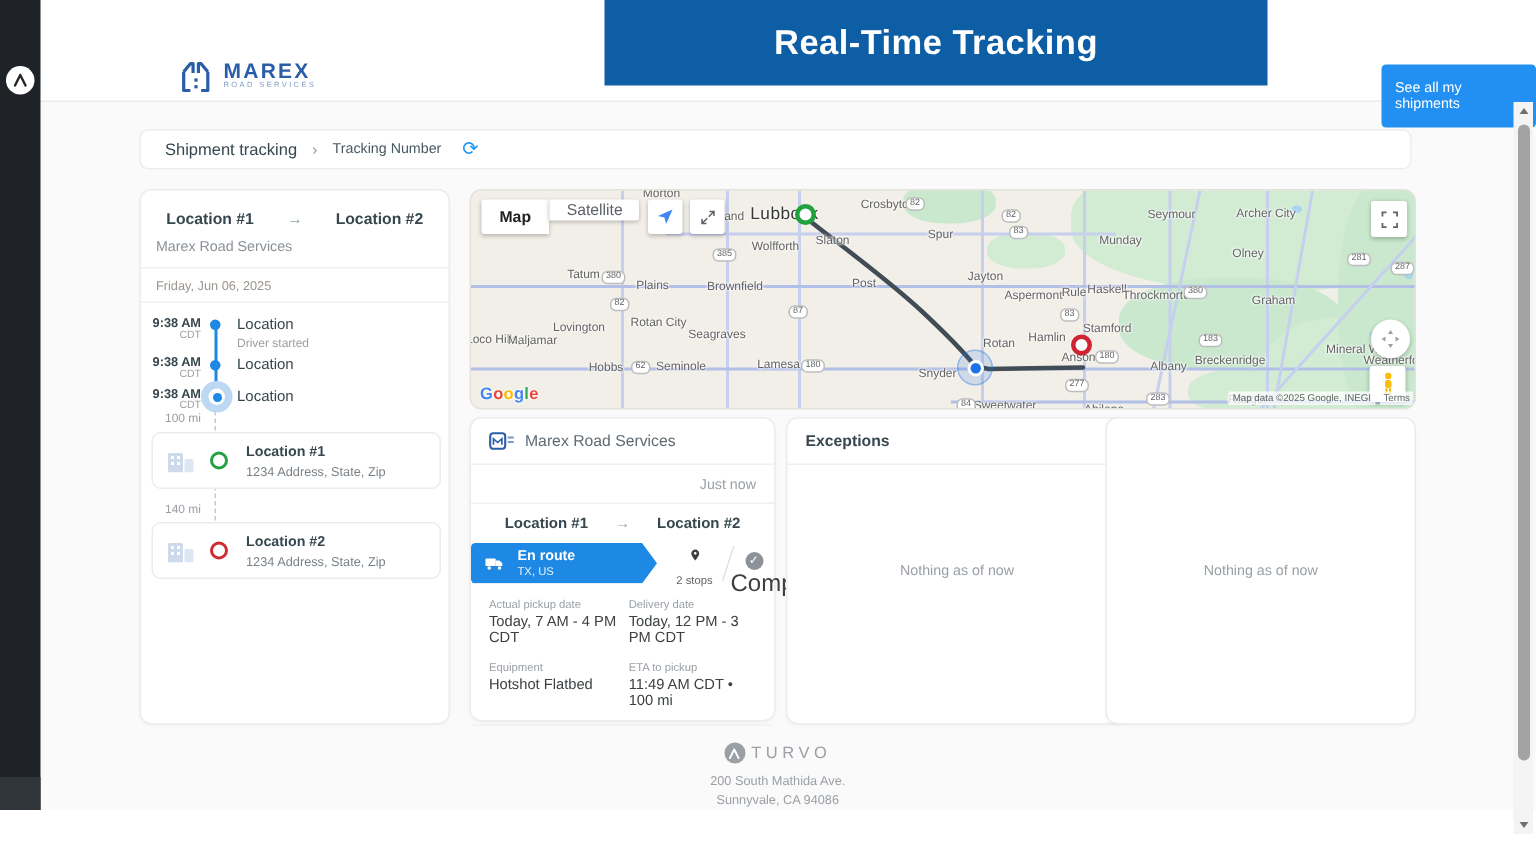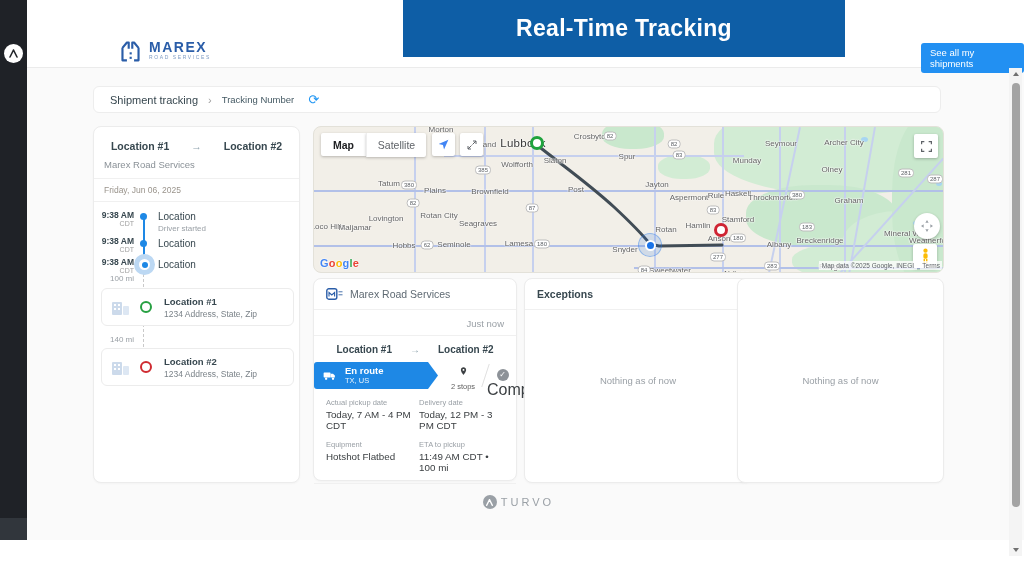--- a/index.html
+++ b/index.html
@@ -14,21 +14,21 @@
   .topbar{left:27px;top:0;width:997px;height:68px;background:#fff;border-bottom:1px solid #ebebeb;box-sizing:border-box;}
   .sidebar{left:0;top:0;width:27px;height:540px;background:#1f2227;}
   .sidebar-accent{left:0;top:518px;width:27px;height:22px;background:#31363c;}
   .sidebar-logo{left:4px;top:44px;width:19px;height:19px;border-radius:50%;background:#fff;
                 display:flex;align-items:center;justify-content:center;cursor:pointer;}
   .banner{left:403px;top:0;width:442px;height:57px;background:#0e5ea6;color:#fff;display:flex;
           align-items:center;justify-content:center;font-size:23px;font-weight:bold;letter-spacing:.3px;}
   .brand{left:118px;top:37px;display:flex;align-items:center;gap:6px;}
   .brand-name{font-size:14px;font-weight:bold;color:#2a5da8;letter-spacing:1.5px;line-height:13px;}
   .brand-tag{font-size:5px;color:#7f9cc4;letter-spacing:1.6px;}
-  .see-all{left:921px;top:43px;height:22px;padding:4px 9px;background:#2290f2;color:#fff;font-size:9.5px;
+  .see-all{left:921px;top:43px;height:22px;padding:10px 9px;background:#2290f2;color:#fff;font-size:9.5px;
            border-radius:3px;display:flex;align-items:center;cursor:pointer;}
 
   
   .crumbbar{left:93px;top:86px;width:848px;height:27px;background:#fff;border:1px solid #ededed;border-radius:6px;
             box-sizing:border-box;display:flex;align-items:center;padding-left:16px;}
   .crumb-root{font-size:11px;font-weight:normal;color:#37474f;}
   .crumb-sep{font-size:11px;color:#9e9e9e;margin:0 10px;}
   .crumb-cur{font-size:9.5px;color:#455a64;}
   .crumb-refresh{font-family:"DejaVu Sans",sans-serif;font-size:13px;color:#2196f3;margin-left:14px;cursor:pointer;line-height:10px;}
 
@@ -78,21 +78,21 @@
   .mk-green{left:216px;top:9px;border:3px solid #1fa23d;}
   .mk-red{left:400px;top:96px;border:3px solid #cf2433;}
   .cur-halo{position:absolute;left:324px;top:106px;width:24px;height:24px;border-radius:50%;
             background:rgba(30,115,232,0.16);border:1px solid rgba(30,115,232,0.35);
             display:flex;align-items:center;justify-content:center;box-sizing:border-box;}
   .cur-mid{width:11px;height:11px;border-radius:50%;background:#fff;display:flex;align-items:center;justify-content:center;}
   .cur-core{width:7px;height:7px;border-radius:50%;background:#1a73e8;}
   .mapbtn{position:absolute;background:#fff;box-shadow:0 1px 3px rgba(0,0,0,0.25);display:flex;
           align-items:center;justify-content:center;cursor:pointer;}
   .btn-maptype{left:7px;top:6px;width:45px;height:23px;font-size:10.5px;font-weight:bold;color:#202124;border-radius:2px 0 0 2px;}
-  .btn-sat{left:52px;top:6px;width:60px;height:24px;font-size:10.5px;color:#5f6368;border-radius:0 2px 2px 0;border-left:1px solid #eee;box-sizing:border-box;}
+  .btn-sat{left:52px;top:6px;width:60px;height:14px;font-size:10.5px;color:#5f6368;border-radius:0 2px 2px 0;border-left:1px solid #eee;box-sizing:border-box;}
   .btn-nav{left:118px;top:6px;width:23px;height:23px;border-radius:2px;}
   .btn-expand{left:146px;top:6px;width:23px;height:23px;border-radius:2px;}
   .btn-fs{right:5px;top:7px;width:24px;height:24px;border-radius:2px;}
   .btn-compass{right:3px;top:86px;width:26px;height:26px;border-radius:50%;}
   .btn-pegman{right:6px;top:117px;width:24px;height:24px;border-radius:2px;}
   .glogo{position:absolute;left:6px;bottom:3px;font-size:11px;font-weight:bold;letter-spacing:.2px;
          text-shadow:0 0 2px #fff,0 0 2px #fff;cursor:pointer;}
   .attrib{position:absolute;right:26px;bottom:2px;font-size:6.5px;color:#5f6368;background:rgba(255,255,255,0.75);padding:0 3px;line-height:9px;}
   .terms{position:absolute;right:1px;bottom:2px;font-size:6.5px;color:#5f6368;background:rgba(255,255,255,0.75);padding:0 2px;line-height:9px;cursor:pointer;}
 
@@ -529,20 +529,24 @@
 
   <div class="abs footer">
     <div class="turvo-row">
       <span class="turvo-mark">
         <svg width="9" height="9" viewBox="0 0 11 11">
             <path d="M5.5,2 L2,9 M5.5,2 L9,9" stroke="#fff" stroke-width="1.6" fill="none" stroke-linecap="round"></path>
           </svg>
       </span>
       <span class="turvo-name">TURVO</span>
     </div>
+    <div class="footer-addr">
+      <div>200 South Mathida Ave.</div>
+      <div>Sunnyvale, CA 94086</div>
+    </div>
   </div>
 
   <div class="abs scrollbar">
     <div class="sb-up"></div>
     <div class="sb-thumb"></div>
     <div class="sb-down"></div>
   </div>
 
 </div>
 

